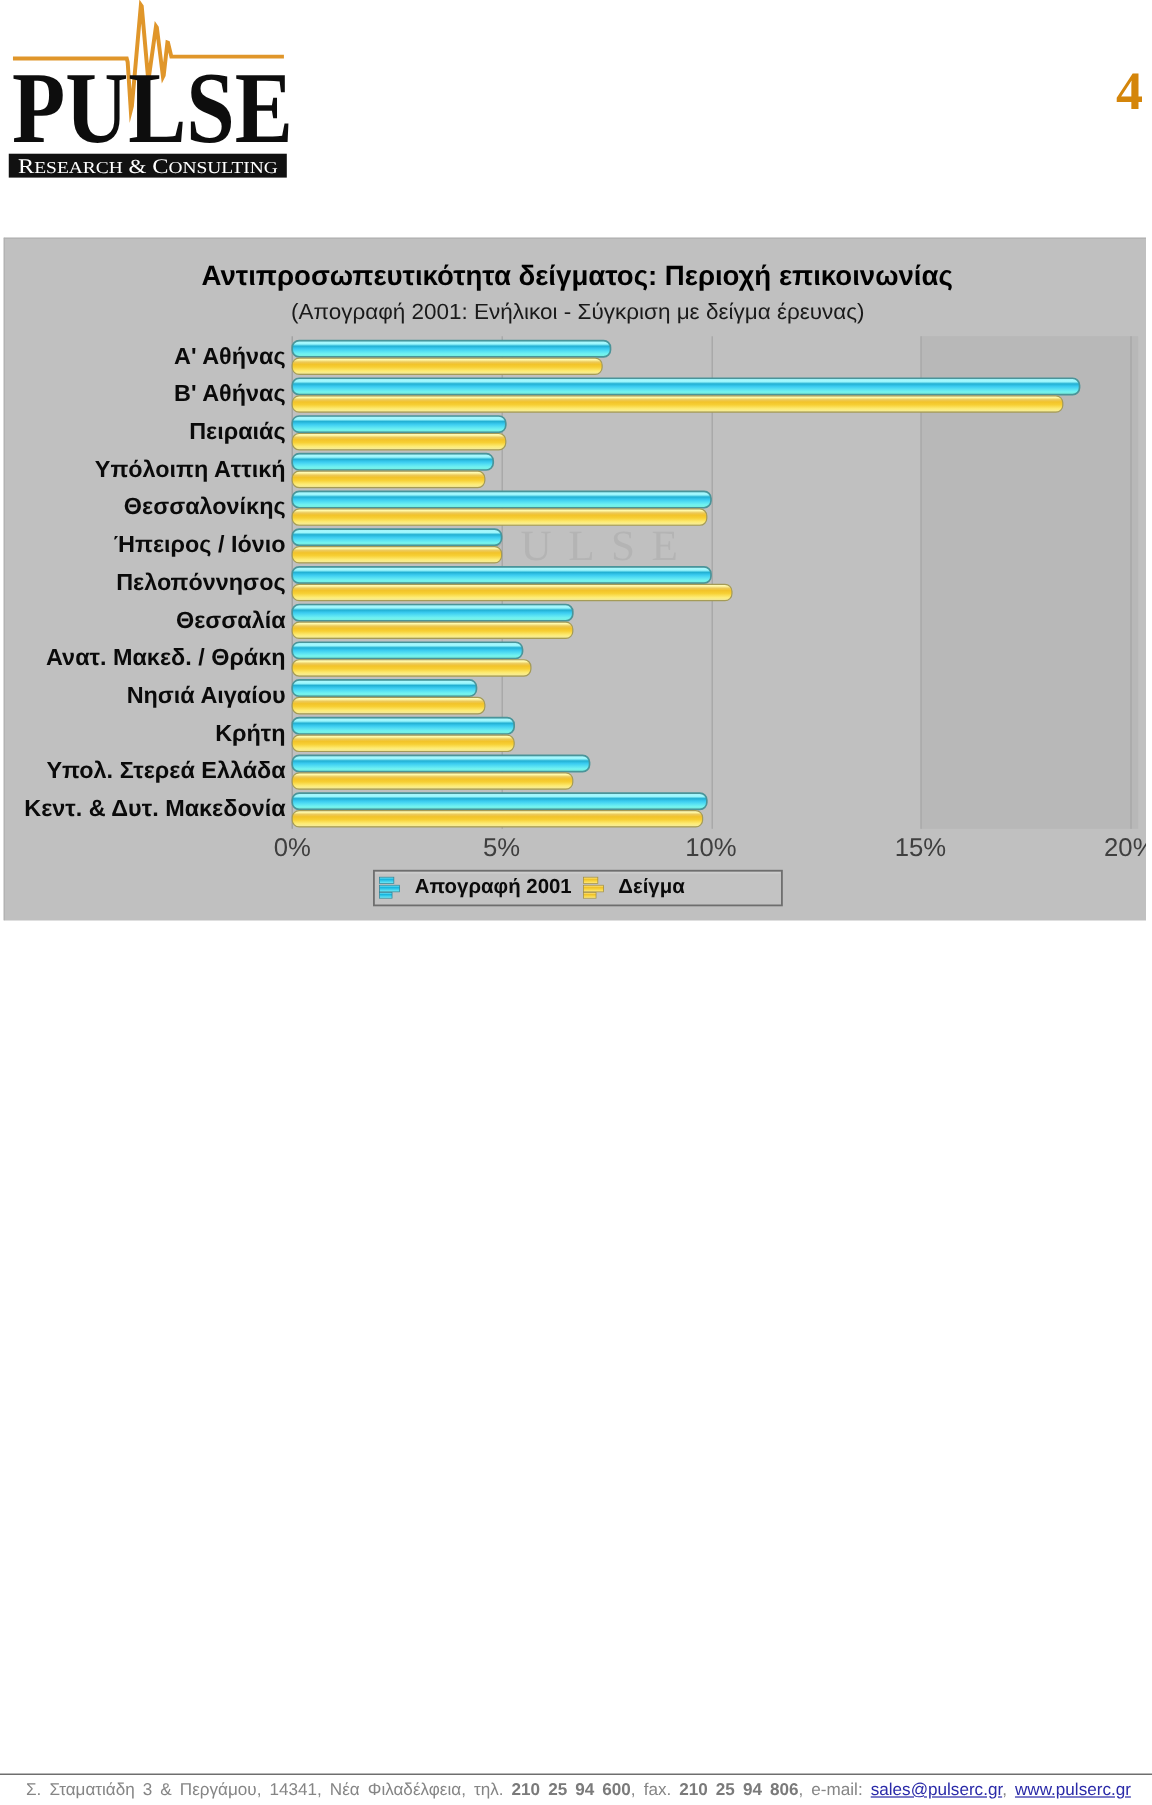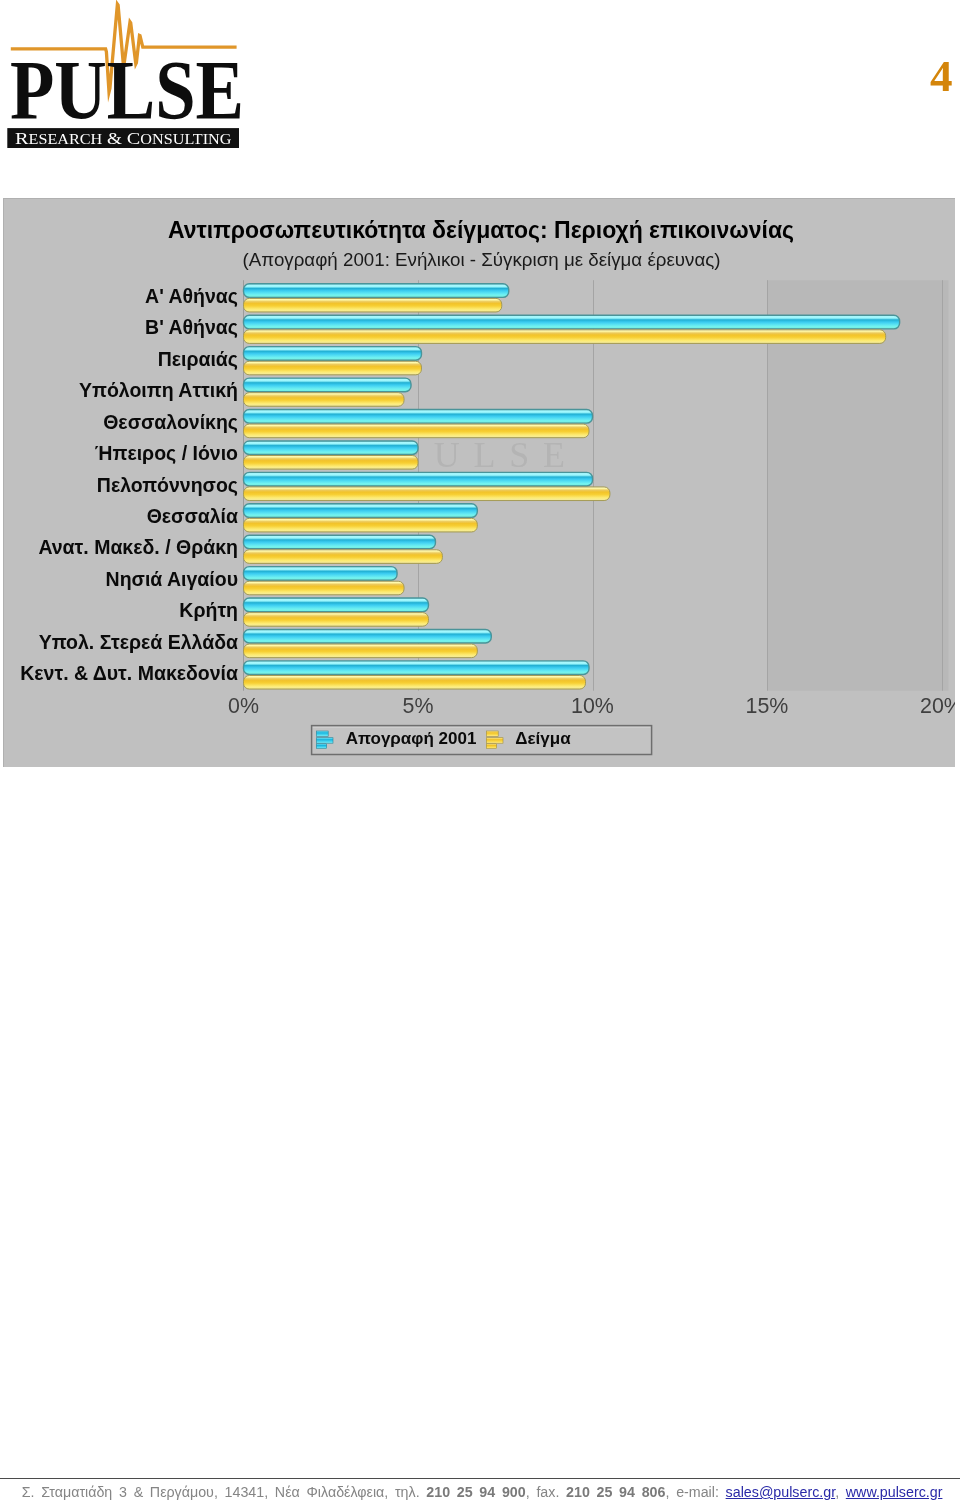--- a/index.html
+++ b/index.html
@@ -157,19 +157,19 @@
         </g>
       </g>
       <text x="478" y="39.5" text-anchor="middle" font-family="Liberation Sans, sans-serif" font-size="23.2" font-weight="700" fill="#000" textLength="626" lengthAdjust="spacingAndGlyphs">Αντιπροσωπευτικότητα δείγματος: Περιοχή επικοινωνίας</text>
       <text x="478.5" y="68" text-anchor="middle" font-family="Liberation Sans, sans-serif" font-size="18.3" fill="#1a1a1a" textLength="478" lengthAdjust="spacingAndGlyphs">(Απογραφή 2001: Ενήλικοι - Σύγκριση με δείγμα έρευνας)</text>
     </svg>
 </div>
 
 <div id="footer-rule"></div>
 <div id="footer">
   <span>Σ. Σταματιάδη 3 &amp; Περγάμου,  14341,  Νέα Φιλαδέλφεια,  τηλ.</span>
-  <b>210 25 94 900</b><span>, </span>
+  <b>210 25 94 600</b><span>, </span>
   <span>fax.</span>
   <b>210 25 94 806</b><span>, </span>
   <span>e-mail:</span>
   <span class="lnk">sales@pulserc.gr</span><span>, </span>
   <span class="lnk">www.pulserc.gr</span>
 </div>
 
 </body></html>

